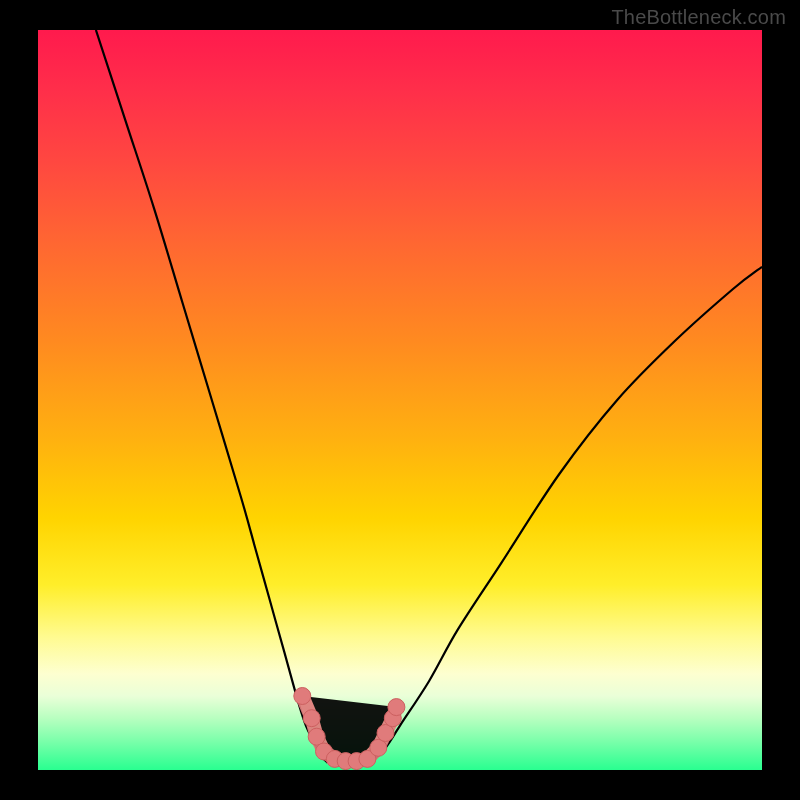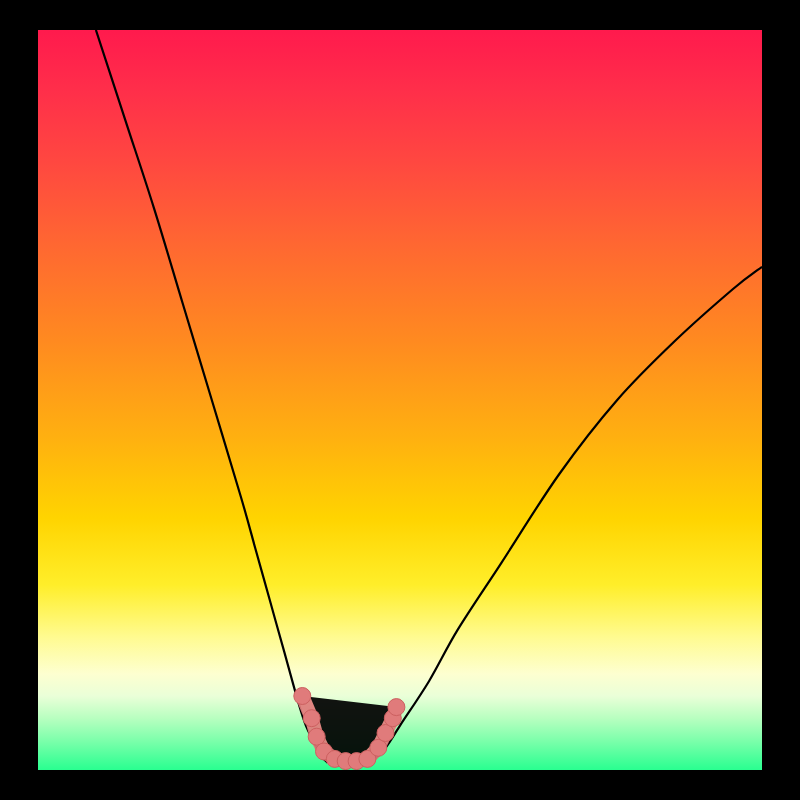--- a/index.html
+++ b/index.html
@@ -70,20 +70,21 @@
     stroke: #e07b7b;
     stroke-width: 14;
     stroke-linecap: round;
     opacity: 0.92;
   }
 </style>
 </head>
 <body>
 
 <div class="frame">
+  <div class="watermark">TheBottleneck.com</div>
   <div class="plot-area">
     <svg class="overlay" viewBox="0 0 724 740" preserveAspectRatio="none">
       <path id="left-branch" class="curve" d="M 57.9 0.0 C 62.7 14.8, 77.2 59.2, 86.9 88.8 C 96.5 118.4, 106.2 146.8, 115.8 177.6 C 125.5 208.4, 135.1 241.7, 144.8 273.8 C 154.5 305.9, 164.1 337.9, 173.8 370.0 C 183.4 402.1, 195.5 441.5, 202.7 466.2 C 210.0 490.9, 212.4 500.7, 217.2 518.0 C 222.0 535.3, 226.9 552.5, 231.7 569.8 C 236.5 587.1, 241.3 604.3, 246.2 621.6 C 251.0 638.9, 257.0 661.1, 260.6 673.4 C 264.3 685.7, 265.5 689.4, 267.9 695.6 C 270.3 701.8, 272.7 705.5, 275.1 710.4 C 277.5 715.3, 279.9 721.5, 282.4 725.2 C 284.8 728.9, 288.4 731.4, 289.6 732.6"></path>
       <path id="right-branch" class="curve" d="M 333.0 732.6 C 335.5 730.1, 342.7 724.0, 347.5 717.8 C 352.3 711.6, 354.8 706.7, 362.0 695.6 C 369.2 684.5, 381.3 667.2, 391.0 651.2 C 400.6 635.2, 407.9 619.1, 419.9 599.4 C 432.0 579.7, 446.5 558.7, 463.4 532.8 C 480.3 506.9, 502.0 471.1, 521.3 444.0 C 540.6 416.9, 559.9 392.2, 579.2 370.0 C 598.5 347.8, 617.8 329.3, 637.1 310.8 C 656.4 292.3, 680.6 271.3, 695.0 259.0 C 709.5 246.7, 719.2 240.5, 724.0 236.8"></path>
       <g id="marker-group">
           <path d="M 264.26 666 L 273.67199999999997 688.2 L 278.74 706.7 L 285.98 721.5 L 296.84 728.9 L 307.7 731.12 L 318.56 731.12 L 329.42 728.9 L 340.28 717.8 L 347.52 703 L 354.76 688.2 L 358.38 677.1" class="marker-line"></path>
           <circle cx="264.3" cy="666.0" r="8.5" class="marker"></circle>
           <circle cx="273.7" cy="688.2" r="8.5" class="marker"></circle>
           <circle cx="278.7" cy="706.7" r="8.5" class="marker"></circle>
           <circle cx="286.0" cy="721.5" r="8.5" class="marker"></circle>

